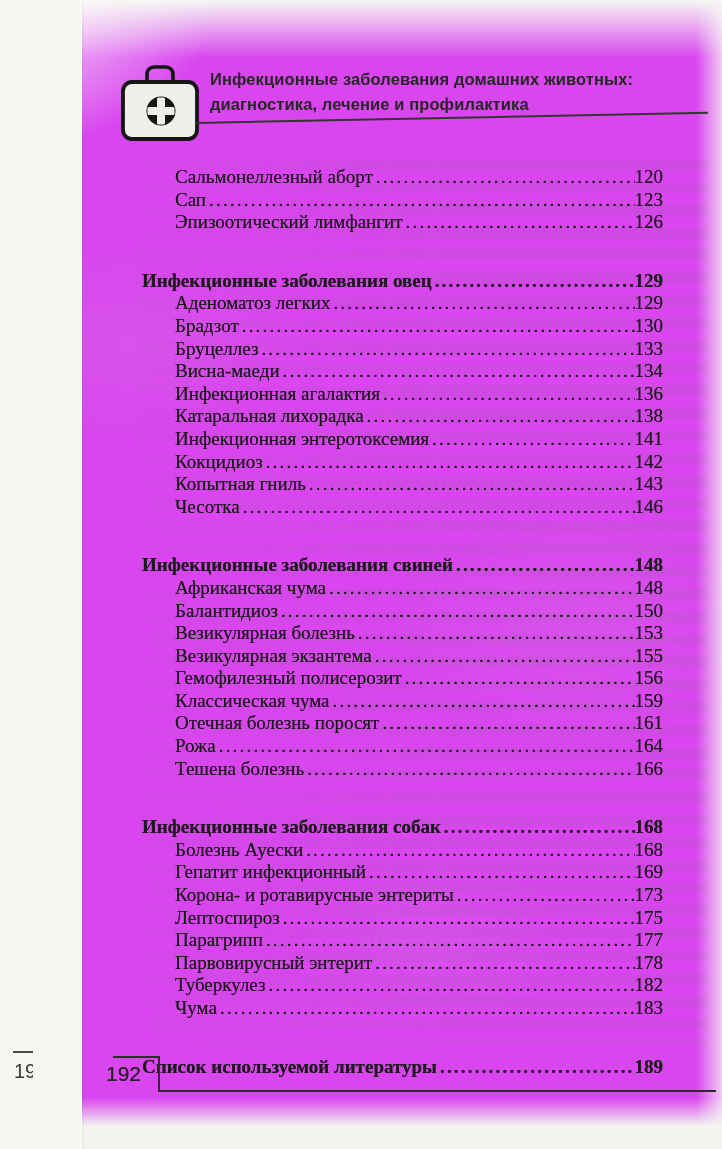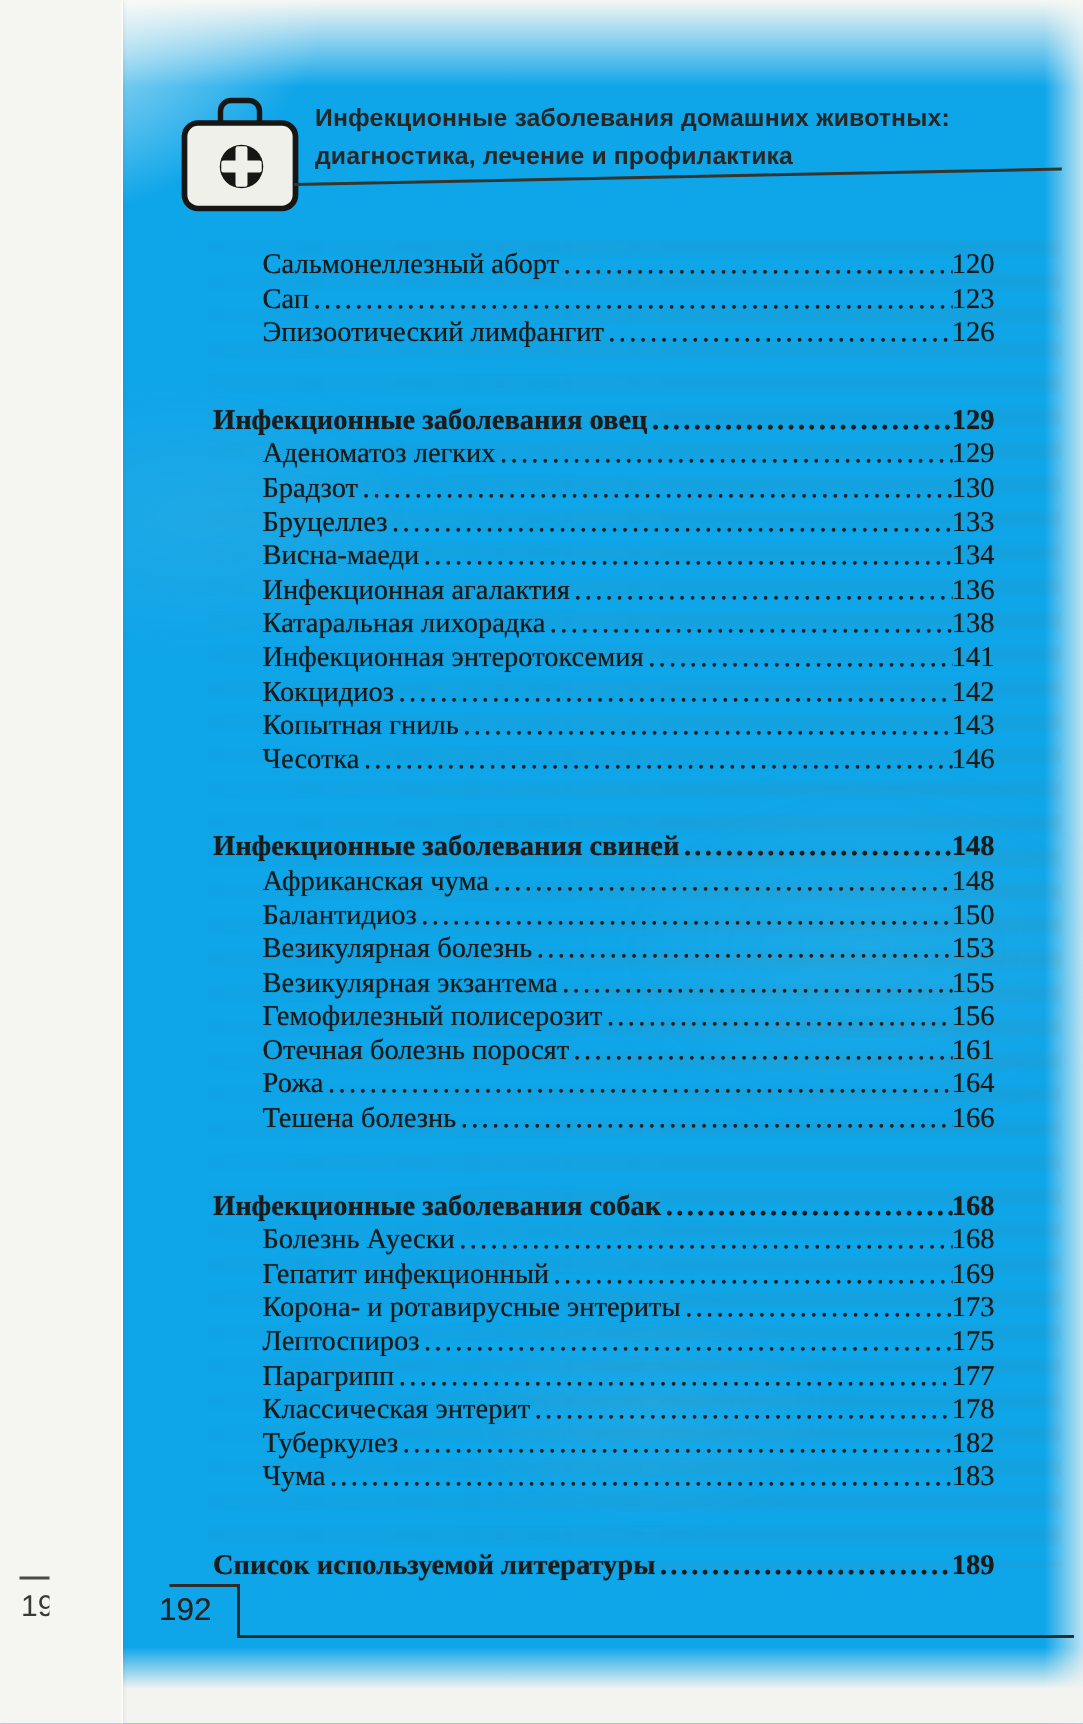--- a/index.html
+++ b/index.html
@@ -4,21 +4,21 @@
 <style>
   html,body{margin:0;padding:0;}
   body{
     width:722px;height:1149px;overflow:hidden;position:relative;
     font-family:"Liberation Serif","DejaVu Serif",serif;
     background:#f2f3ee;
   }
   
   .page{
     position:absolute;inset:0;
-    background:#0ea5e9;
+    background:#d946ef;
   }
   
   .underpage{
     position:absolute;left:0;top:0;width:33px;height:1149px;
     background:#f5f6f2;
     border-right:1px solid rgba(255,255,255,.85);
     box-shadow:1px 0 2px rgba(90,95,85,.10);
     overflow:hidden;
     padding-left:48px;
   }
@@ -219,20 +219,25 @@
       <span class="label">Везикулярная экзантема</span>
       <span class="dots"></span>
       <span class="pg">155</span>
     </div>
         <div class="row item">
       <span class="label">Гемофилезный полисерозит</span>
       <span class="dots"></span>
       <span class="pg">156</span>
     </div>
         <div class="row item">
+      <span class="label">Классическая чума</span>
+      <span class="dots"></span>
+      <span class="pg">159</span>
+    </div>
+        <div class="row item">
       <span class="label">Отечная болезнь поросят</span>
       <span class="dots"></span>
       <span class="pg">161</span>
     </div>
         <div class="row item">
       <span class="label">Рожа</span>
       <span class="dots"></span>
       <span class="pg">164</span>
     </div>
         <div class="row item">
@@ -266,21 +271,21 @@
       <span class="label">Лептоспироз</span>
       <span class="dots"></span>
       <span class="pg">175</span>
     </div>
         <div class="row item">
       <span class="label">Парагрипп</span>
       <span class="dots"></span>
       <span class="pg">177</span>
     </div>
         <div class="row item">
-      <span class="label">Классическая энтерит</span>
+      <span class="label">Парвовирусный энтерит</span>
       <span class="dots"></span>
       <span class="pg">178</span>
     </div>
         <div class="row item">
       <span class="label">Туберкулез</span>
       <span class="dots"></span>
       <span class="pg">182</span>
     </div>
         <div class="row item">
       <span class="label">Чума</span>

